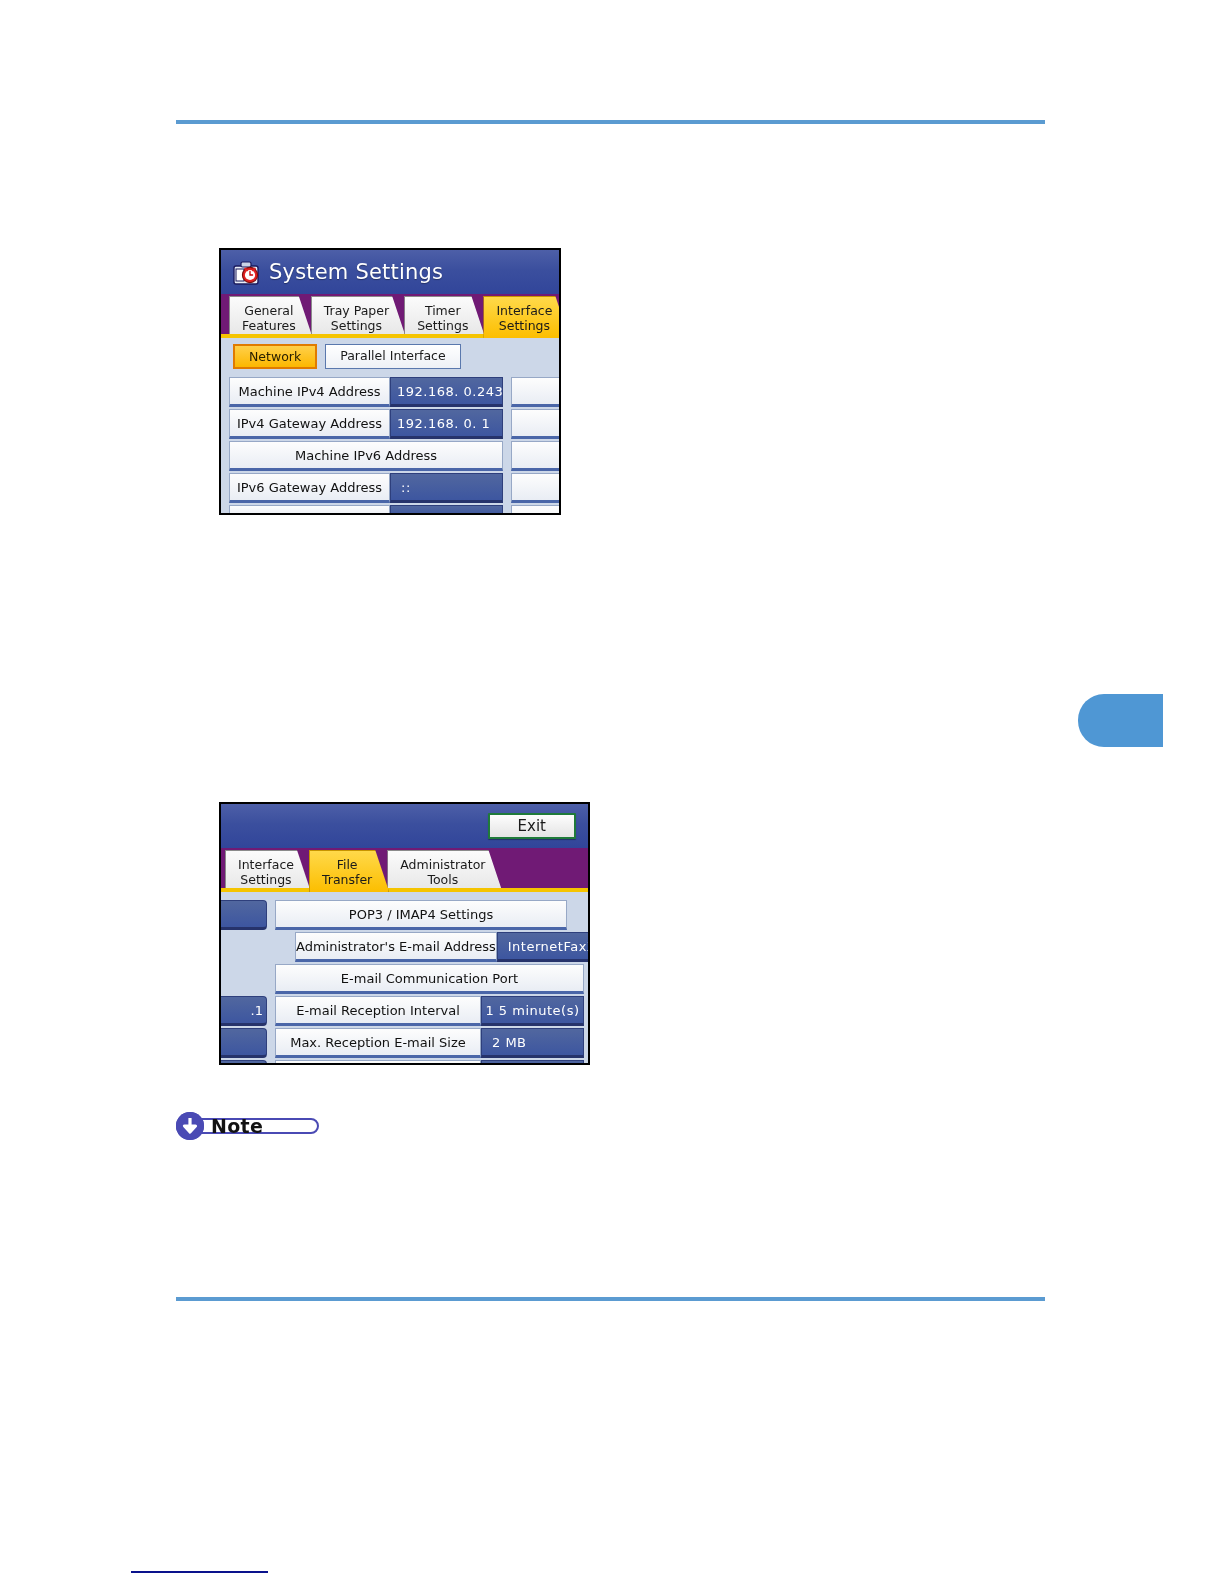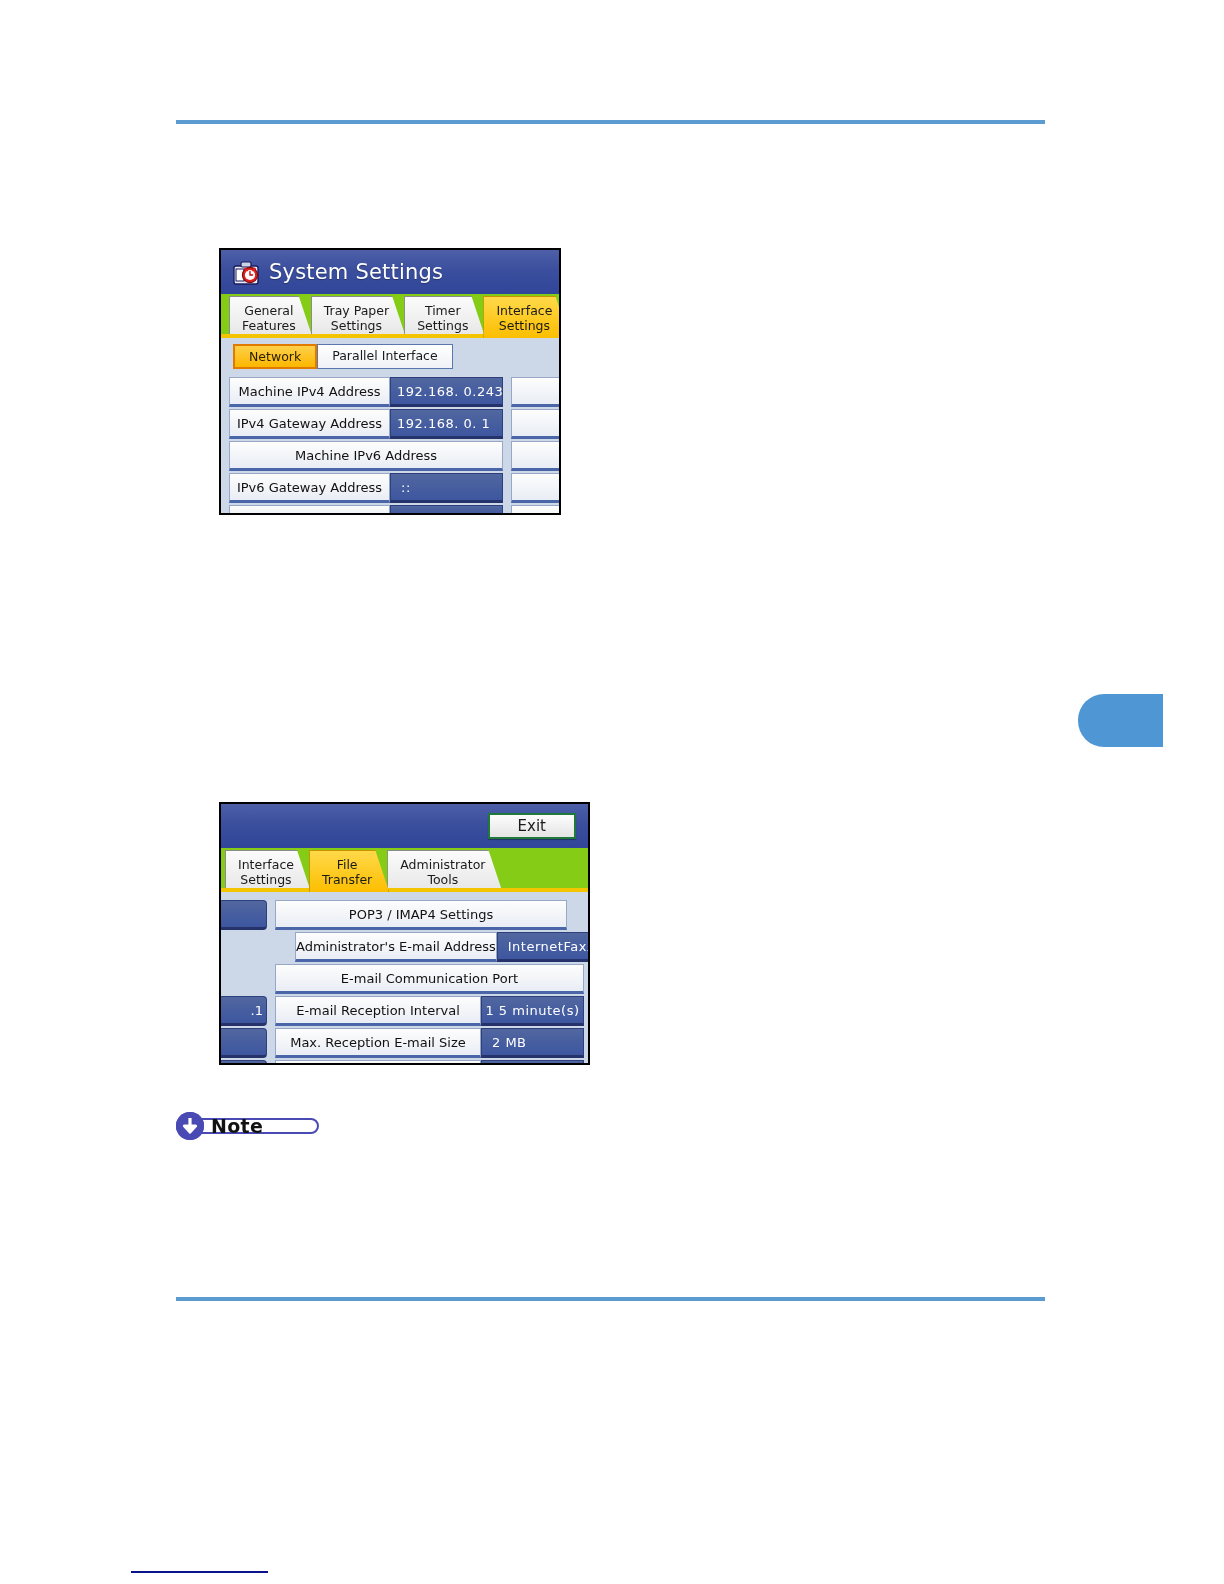--- a/index.html
+++ b/index.html
@@ -81,21 +81,21 @@
     padding: 2px 28px;
     border-radius: 1px;
     box-shadow: 0 1px 1px rgba(0,0,0,.35);
     white-space: nowrap;
   }
 
   
   .tabstrip {
     position: relative;
     height: 44px;
-    background: #84cc16;
+    background: #701a75;
     display: flex;
     align-items: flex-end;
     padding-left: 8px;
   }
   .tabstrip::after {
     content:"";
     position:absolute; left:0; right:0; bottom:0;
     height:4px; background:#f5c400;
   }
   .tab {
@@ -124,21 +124,21 @@
     width: 16px; height: 42px;
     background: linear-gradient(to bottom,#fbfbfb,#e6e6e6);
     border: 1px solid #8b8b8b; border-bottom: none;
     clip-path: polygon(0 0, 30% 0, 100% 100%, 0 100%);
   }
 
   
   .subrow {
     background: #ccd7e8;
     padding: 6px 0 6px 12px;
-    display: flex; 
+    display: flex; gap: 8px;
   }
   .sub-btn {
     font-size: 12.5px;
     padding: 3px 14px;
     background: linear-gradient(to bottom,#ffffff,#eef1f6);
     border: 1px solid #5a78ad;
     color: #1b1b1b;
     white-space: nowrap;
   }
   .sub-btn.on {

